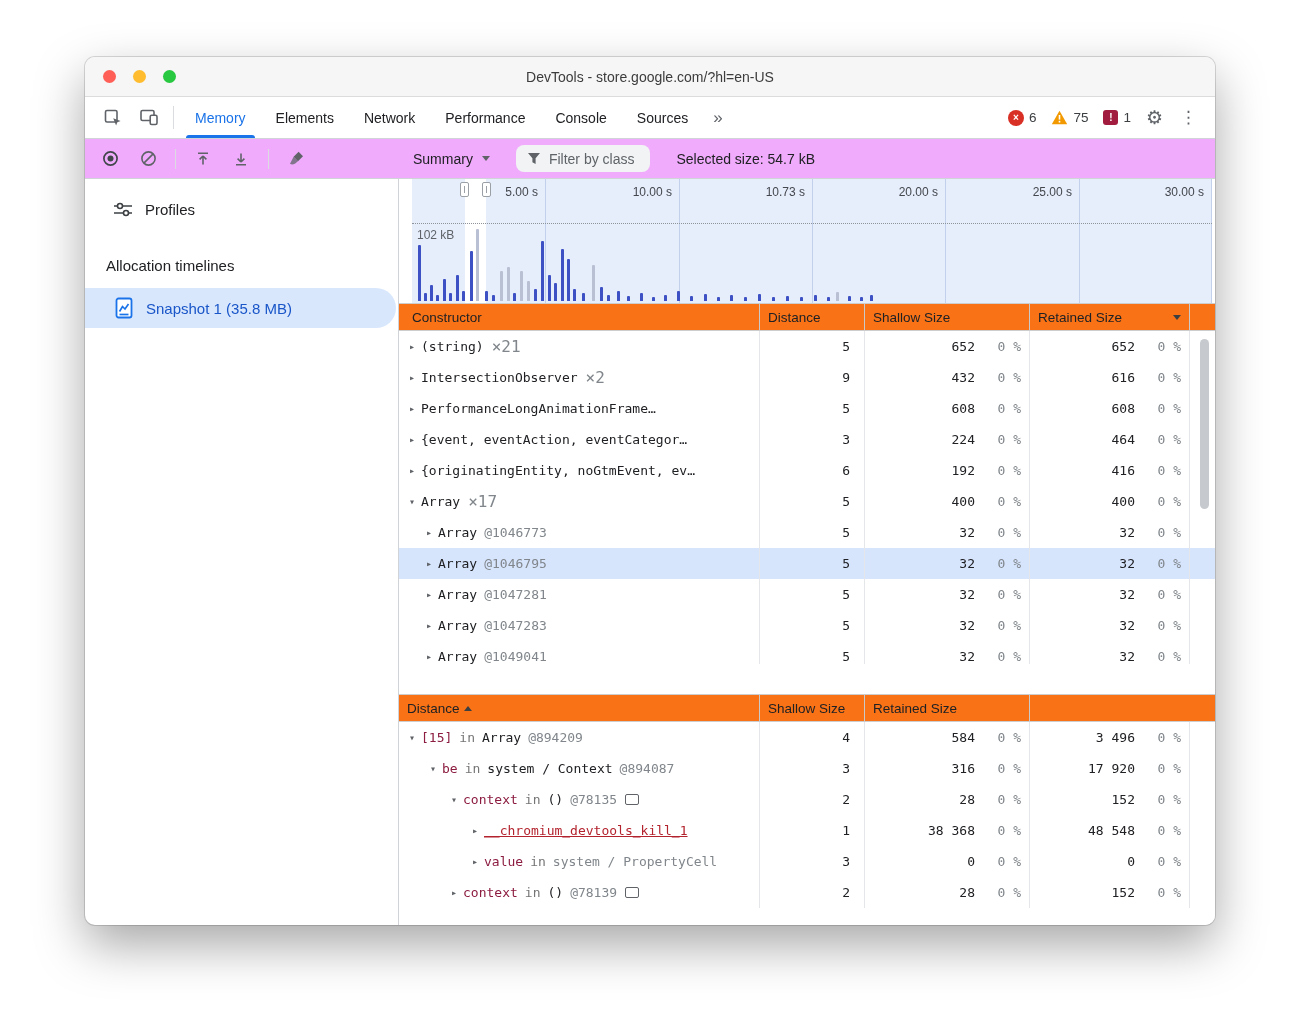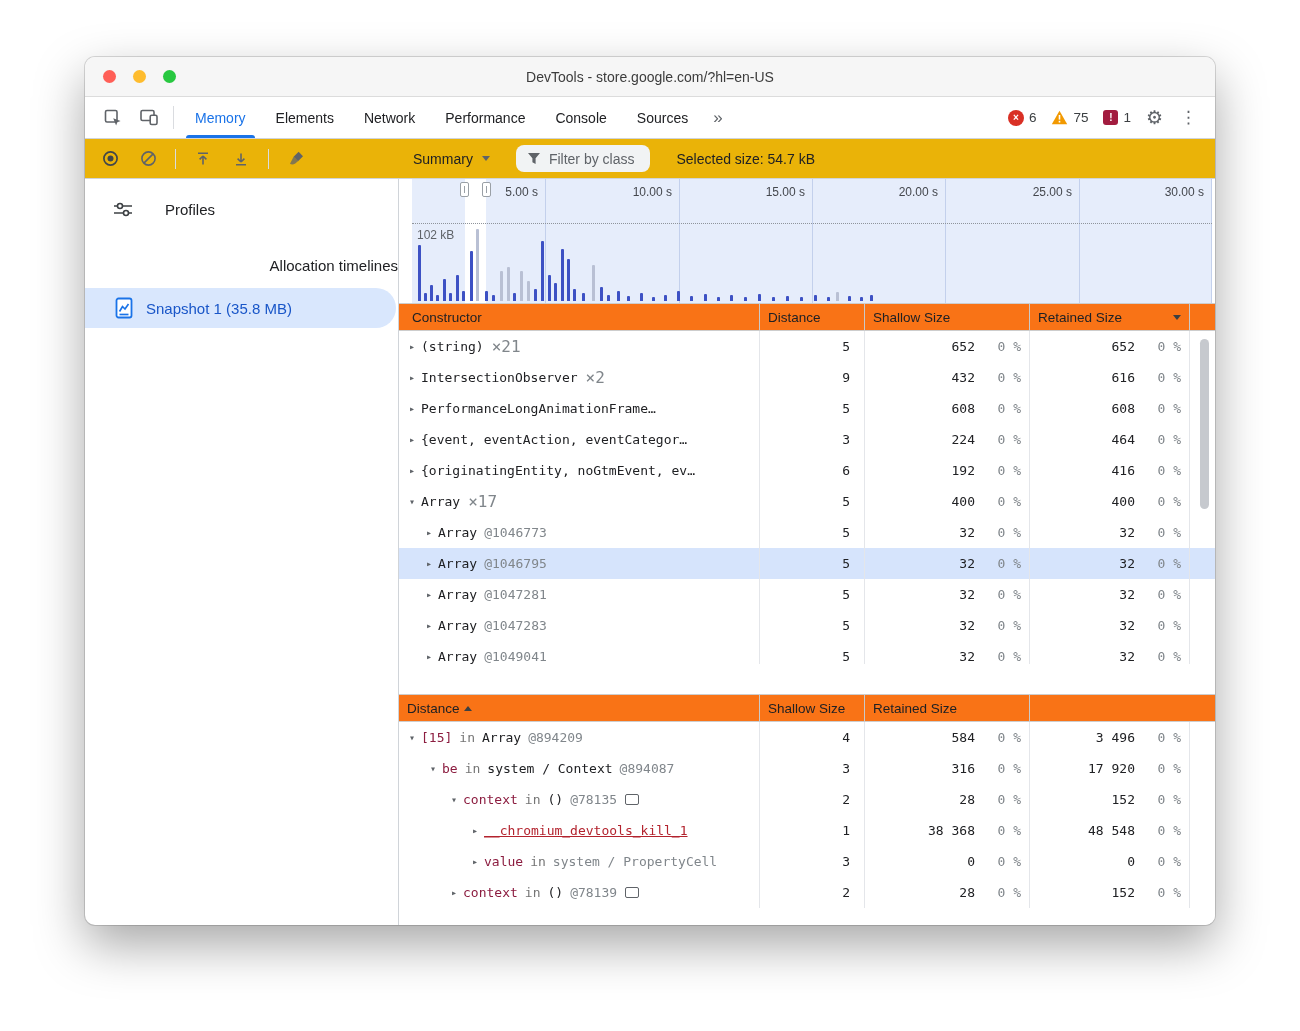--- a/index.html
+++ b/index.html
@@ -21,33 +21,33 @@
   .tab.active{color:#1a73e8;}
   .tab.active::after{content:"";position:absolute;left:6px;right:6px;bottom:0;height:3px;background:#1a73e8;border-radius:3px 3px 0 0;}
   .more{display:flex;align-items:center;padding:0 10px;color:#5f6368;font-size:17px;}
   .tbright{margin-left:auto;display:flex;align-items:center;gap:15px;padding-right:16px;}
   .badge{display:flex;align-items:center;gap:5px;font-size:13.5px;color:#3c4043;}
   .errico{width:16px;height:16px;border-radius:50%;background:#d93025;color:#fff;font-size:10px;font-weight:700;display:flex;align-items:center;justify-content:center;}
   .issico{width:15px;height:15px;border-radius:3px;background:#a21c3f;color:#fff;font-size:10px;font-weight:700;display:flex;align-items:center;justify-content:center;}
   .gear{font-size:19px;color:#5f6368;line-height:1;}
   .kebab{font-size:17px;color:#5f6368;line-height:1;padding:0 2px;}
   
-  .toolbar{height:40px;border-bottom:1px solid #d0d4d9;display:flex;align-items:center;position:relative;background:#eab308;padding-left:14px;gap:16px;box-sizing:border-box;}
+  .toolbar{height:40px;border-bottom:1px solid #d0d4d9;display:flex;align-items:center;position:relative;background:#f0abfc;padding-left:14px;gap:16px;box-sizing:border-box;}
   .tico{color:#5f6368;display:flex;align-items:center;justify-content:center;width:22px;height:22px;}
   .tsep{width:1px;height:20px;background:#dadce0;}
   .tright{position:absolute;left:328px;display:flex;align-items:center;gap:26px;}
   .summary{display:flex;align-items:center;gap:9px;font-size:14px;color:#202124;}
   .caret{width:0;height:0;border-left:4.5px solid transparent;border-right:4.5px solid transparent;border-top:5px solid #5f6368;}
   .filterpill{height:27px;background:#f1f3f4;border-radius:8px;display:flex;align-items:center;gap:8px;padding:0 16px 0 11px;color:#5f6368;font-size:14px;}
   .selsize{font-size:14px;color:#202124;}
   
   .content{display:flex;height:746px;}
   .sidebar{width:314px;border-right:1px solid #d0d4d9;box-sizing:border-box;padding-top:10px;flex:0 0 auto;}
-  .profilesrow{height:40px;display:flex;align-items:center;gap:32px;padding-left:28px;font-size:15px;color:#202124;}
-  .sectionlabel{margin-top:28px;padding-left:21px;font-size:15px;color:#202124;text-align:right;}
+  .profilesrow{height:40px;display:flex;align-items:center;gap:12px;padding-left:28px;font-size:15px;color:#202124;}
+  .sectionlabel{margin-top:28px;padding-left:21px;font-size:15px;color:#202124;}
   .snapshot{margin-top:14px;height:40px;width:311px;background:#d9e7fd;border-radius:0 20px 20px 0;display:flex;align-items:center;gap:13px;padding-left:30px;box-sizing:border-box;color:#1956c8;font-size:15px;}
   .main{flex:1;position:relative;background:#fff;}
   
   .timeline{position:absolute;left:13px;top:0;width:800px;height:124px;background:#e6edfb;overflow:hidden;}
   .gridline{position:absolute;top:0;bottom:0;width:1px;background:#c3d0ec;}
   .ticklabel{position:absolute;top:6px;font-size:12px;color:#44474d;}
   .dotline{position:absolute;left:0;right:0;top:44px;border-top:1px dotted #8f949b;}
   .sizelabel{position:absolute;left:5px;top:49px;font-size:12px;color:#5f6368;}
   .selwin{position:absolute;top:0;bottom:0;background:#ffffff;}
   .handle{position:absolute;top:3px;width:9px;height:15px;background:#fff;border:1px solid #9aa0a6;border-radius:2px;box-sizing:border-box;display:flex;align-items:center;justify-content:center;z-index:5;}
@@ -219,21 +219,21 @@
 
     <div class="main">
 
       <div class="timeline">
         <div id="ticks">
             <div class="gridline" style="left:133px"></div>
             <div class="ticklabel" style="right:674px">5.00 s</div>
             <div class="gridline" style="left:267px"></div>
             <div class="ticklabel" style="right:540px">10.00 s</div>
             <div class="gridline" style="left:400px"></div>
-            <div class="ticklabel" style="right:407px">15.00 s</div>
+            <div class="ticklabel" style="right:407px">10.73 s</div>
             <div class="gridline" style="left:533px"></div>
             <div class="ticklabel" style="right:274px">20.00 s</div>
             <div class="gridline" style="left:667px"></div>
             <div class="ticklabel" style="right:140px">25.00 s</div>
             <div class="gridline" style="left:799px"></div>
             <div class="ticklabel" style="right:8px">30.00 s</div>
           </div>
         <div class="selwin" id="selwin" style="left: 53px; width: 21px;"></div>
         <div class="dotline"></div>
         <div class="sizelabel">102 kB</div>

